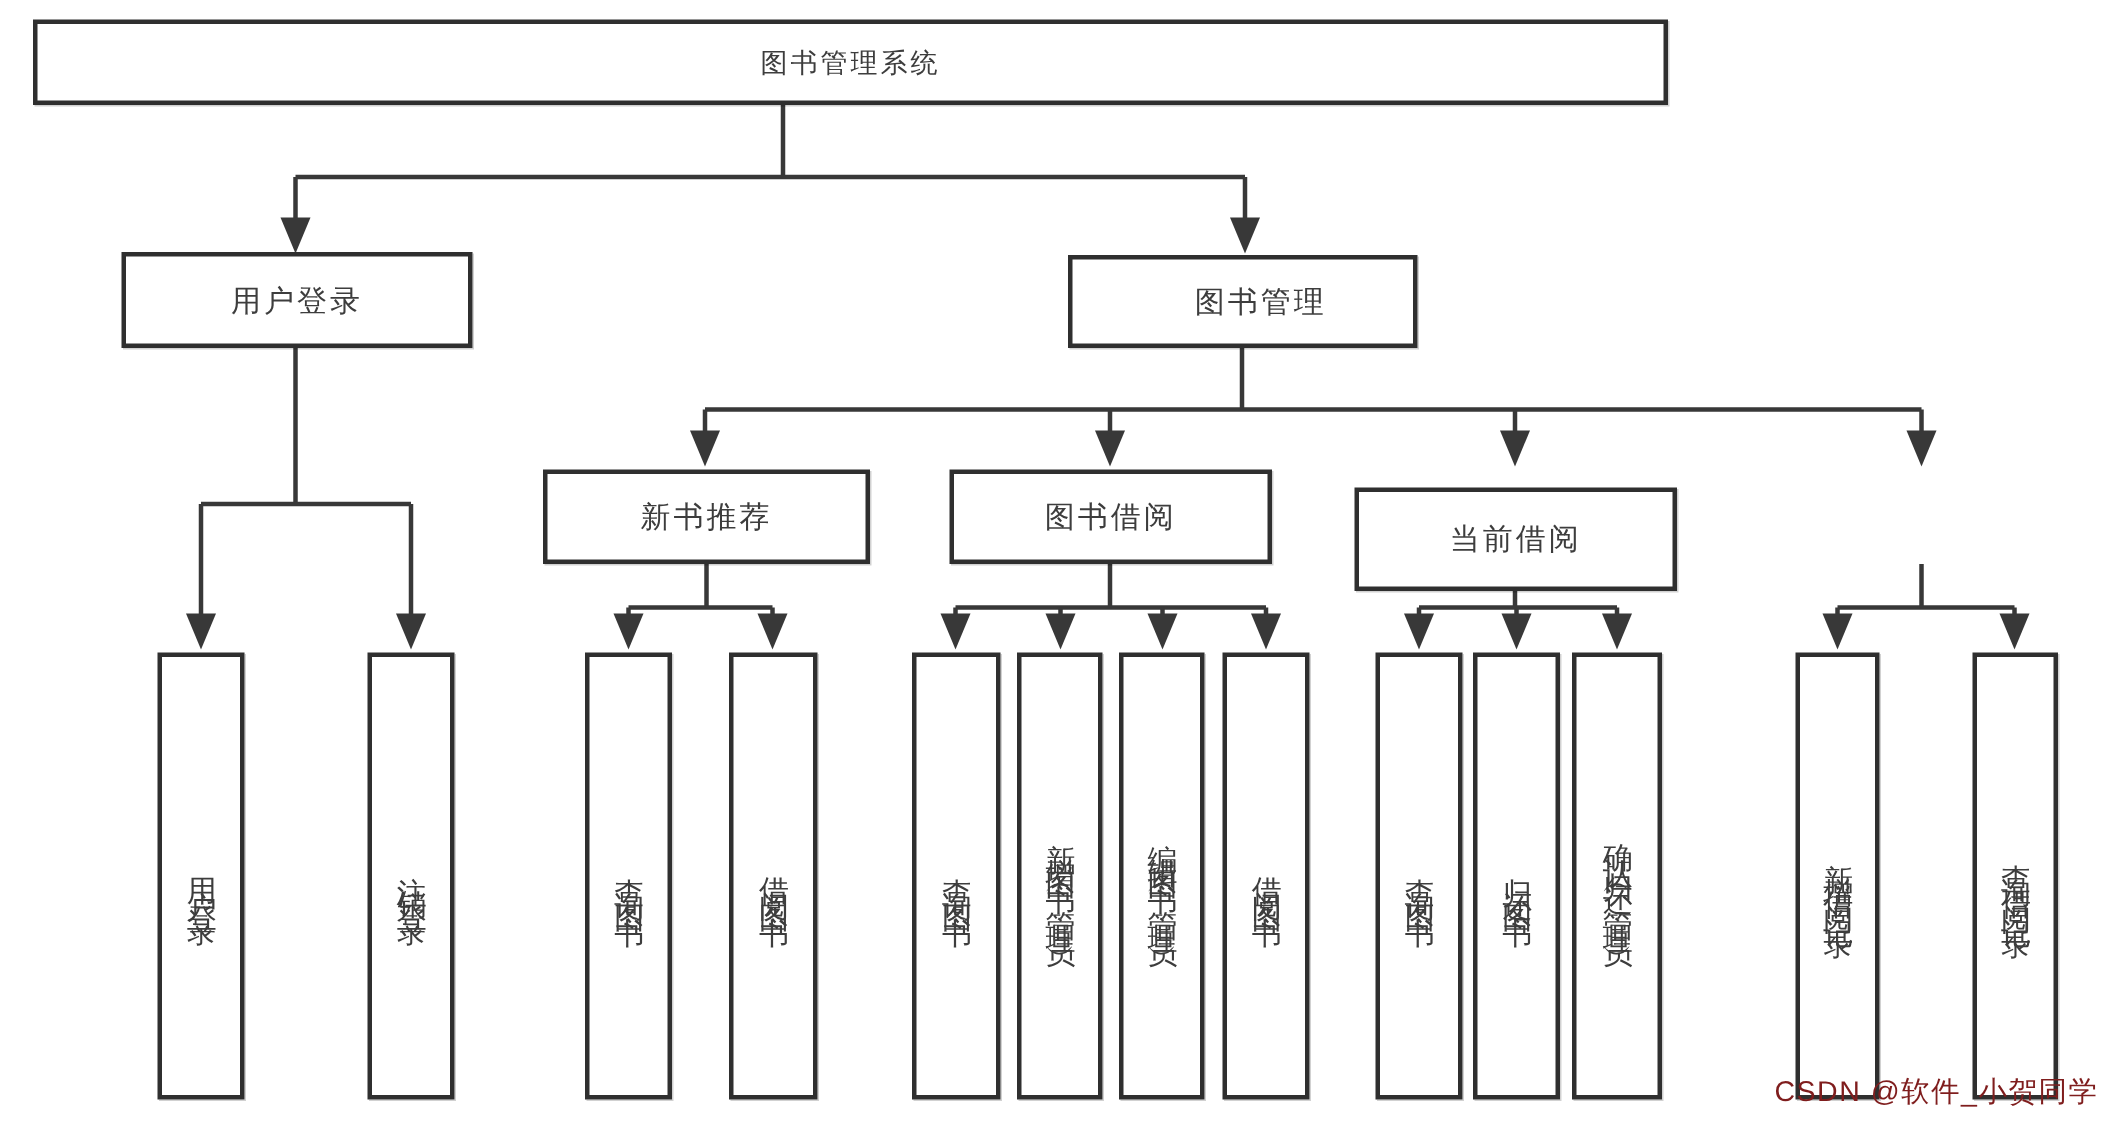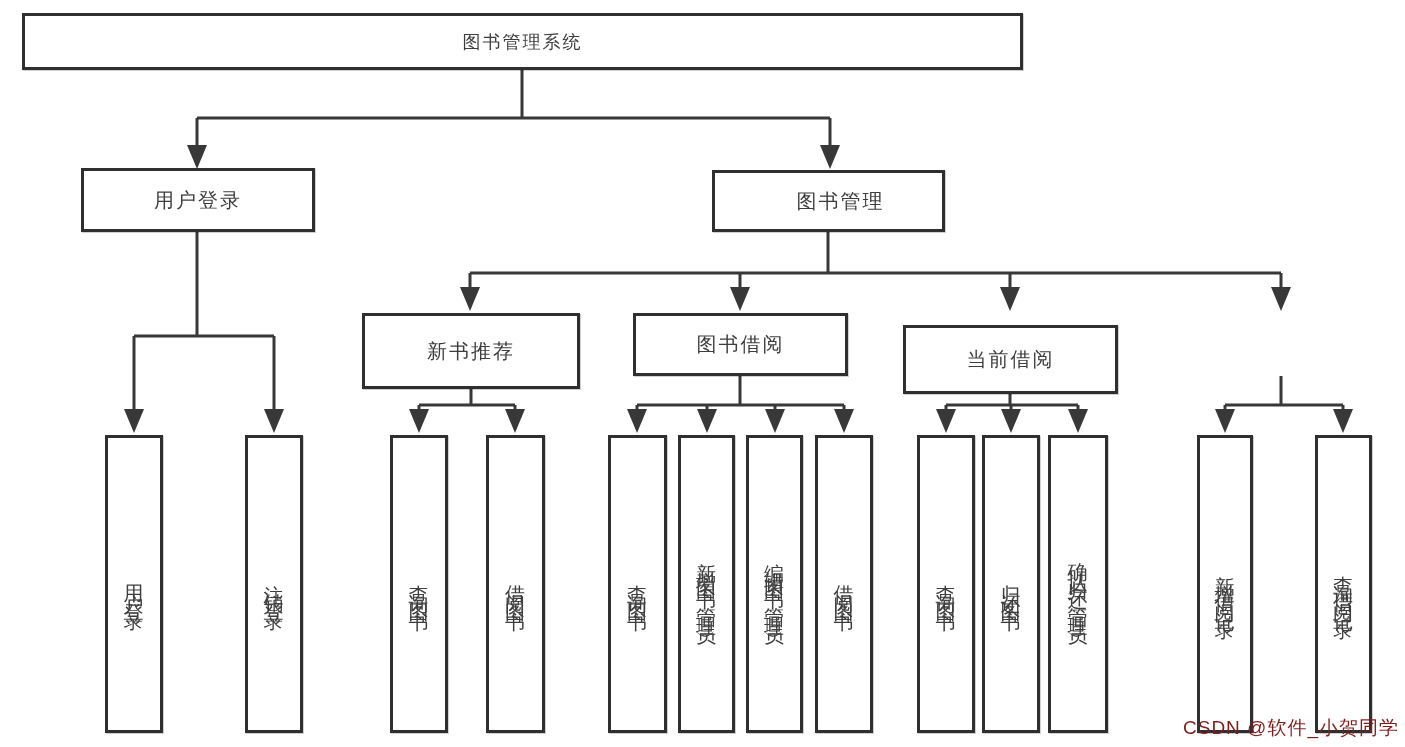--- a/index.html
+++ b/index.html
@@ -27,25 +27,25 @@
     justify-content: center;
     color: #3d3d3d;
     z-index: 2;
     box-shadow: 1px 1px 0 rgba(0,0,0,0.18);
   }
   .hlabel {
     font-size: 20px;
     letter-spacing: 2px;
     white-space: nowrap;
   }
-  .root { left: 22px; top: 13px; width: 1001px; height: 57px; text-align: center; }
+  .root { left: 22px; top: 13px; width: 1090px; height: 57px; text-align: center; }
   .root .hlabel { font-size: 18px; }
   .lvl2-user  { left: 81px;  top: 168px; width: 234px; height: 64px; }
   .lvl2-book  { left: 712px; top: 170px; width: 233px; height: 62px; padding-left: 24px; }
-  .mod0 { left: 362px;  top: 313px; width: 218px; height: 76px; }
+  .mod0 { left: 362px;  top: 313px; width: 218px; height: 63px; }
   .mod1 { left: 633px;  top: 313px; width: 215px; height: 63px; }
   .mod2 { left: 903px;  top: 325px; width: 215px; height: 69px; }
   .mod3 { left: 1173px; top: 313px; width: 217px; height: 63px; }
   .leaf {
     top: 435px;
     height: 298px;
     writing-mode: vertical-lr;
     text-orientation: upright;
     font-size: 20px;
     letter-spacing: 9px;

